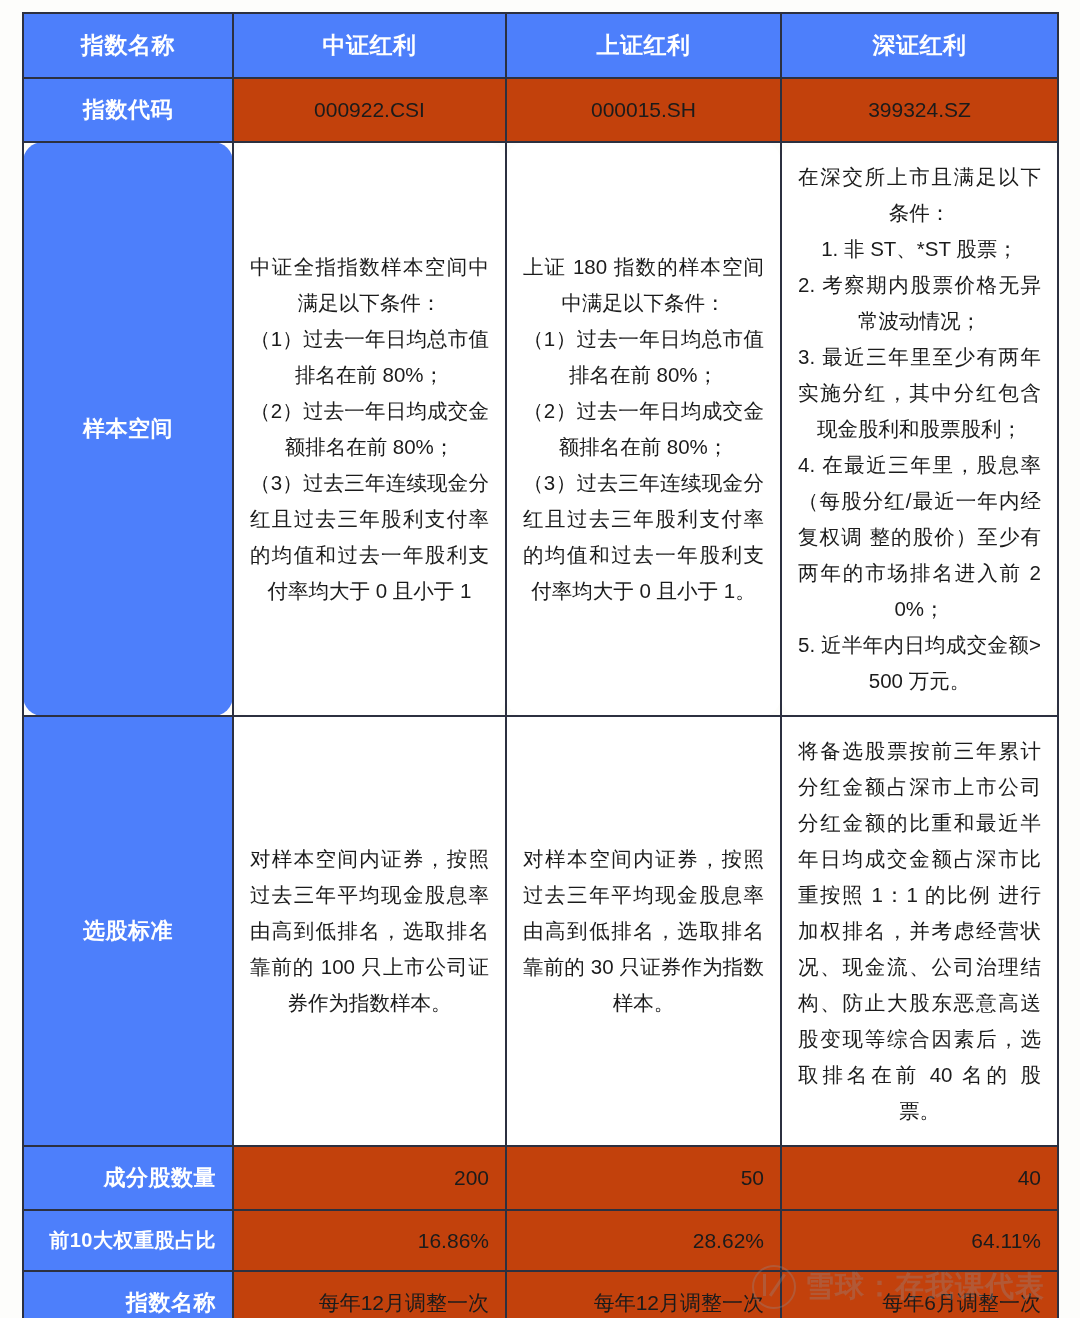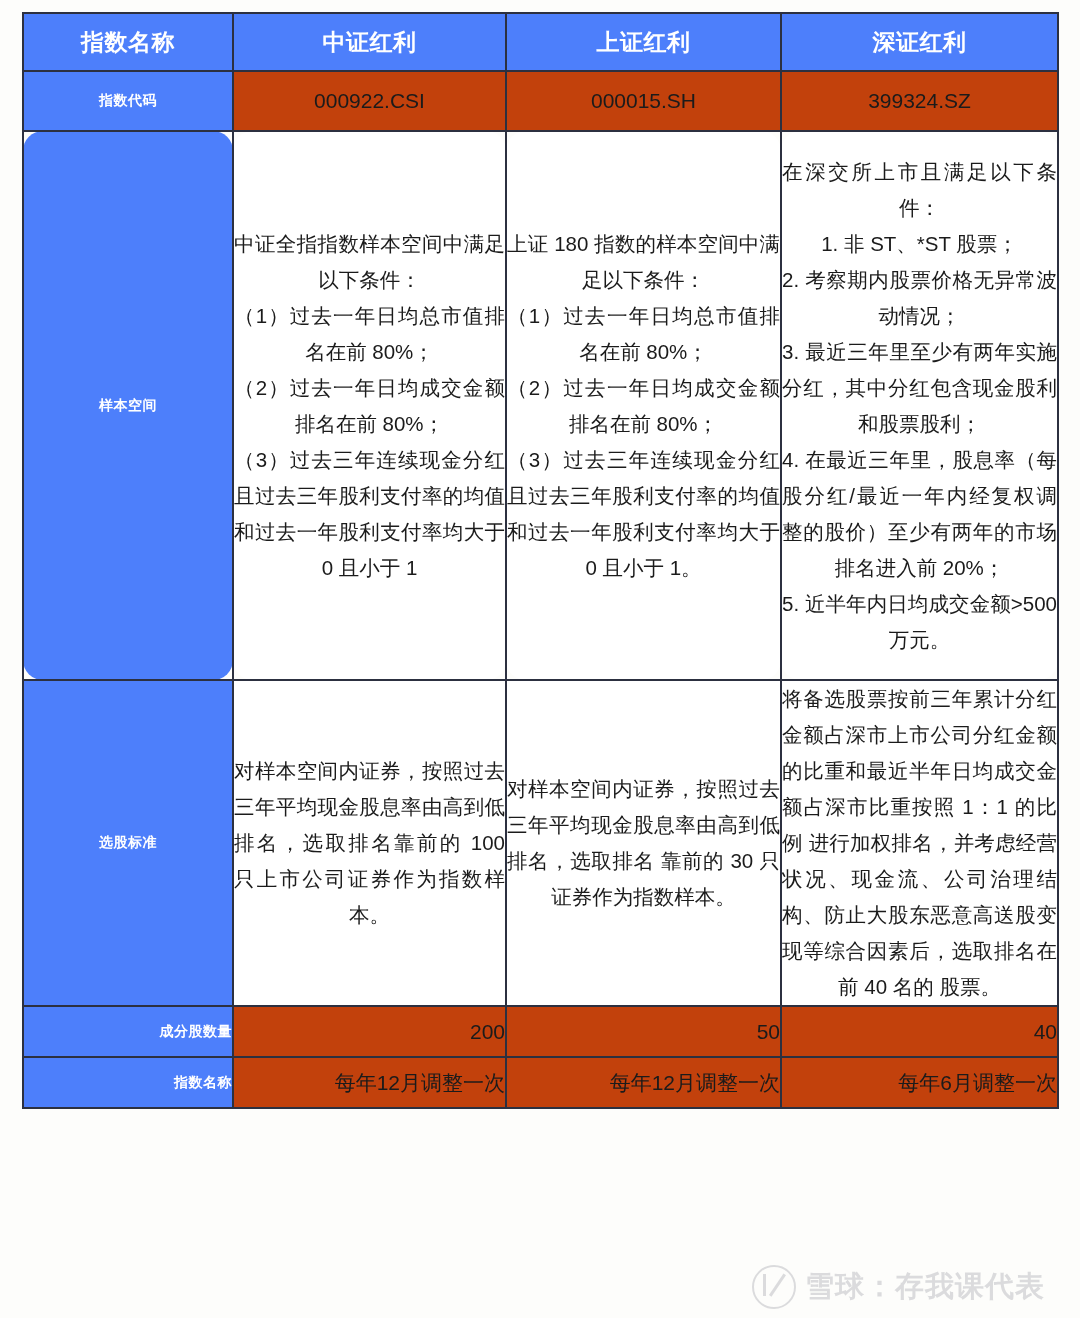--- a/index.html
+++ b/index.html
@@ -26,30 +26,30 @@
     table-layout: fixed;
     width: 1035px;
   }
   table.cmp col.c0 { width: 210px; }
   table.cmp col.c1 { width: 273px; }
   table.cmp col.c2 { width: 275px; }
   table.cmp col.c3 { width: 277px; }
 
   table.cmp td, table.cmp th {
     border: 2px solid #2c3040;
-    padding: 0;
+    padding: 16px;
     vertical-align: middle;
     box-sizing: border-box;
   }
   .hdr-label, .row-label {
     background: #4d7ffb;
     color: #ffffff;
     font-weight: bold;
     text-align: center;
-    font-size: 14px;
+    font-size: 22px;
     letter-spacing: 0.5px;
   }
   .hdr-label {
     font-size: 23px;
   }
   .hdr-col {
     background: #4d7ffb;
     color: #ffffff;
     font-weight: bold;
     text-align: center;
@@ -193,20 +193,26 @@
           </td>
       </tr>
 
       <tr class="smallrow">
         <td class="row-label">成分股数量</td>
         <td class="val">200</td>
         <td class="val">50</td>
         <td class="val">40</td>
       </tr>
 
+      <tr class="smallrow">
+        <td class="row-label narrow">前10大权重股占比</td>
+        <td class="val">16.86%</td>
+        <td class="val">28.62%</td>
+        <td class="val">64.11%</td>
+      </tr>
 
       <tr class="smallrow">
         <td class="row-label">指数名称</td>
         <td class="val">每年12月调整一次</td>
         <td class="val">每年12月调整一次</td>
         <td class="val">每年6月调整一次</td>
       </tr>
 
     </tbody>
   </table>

